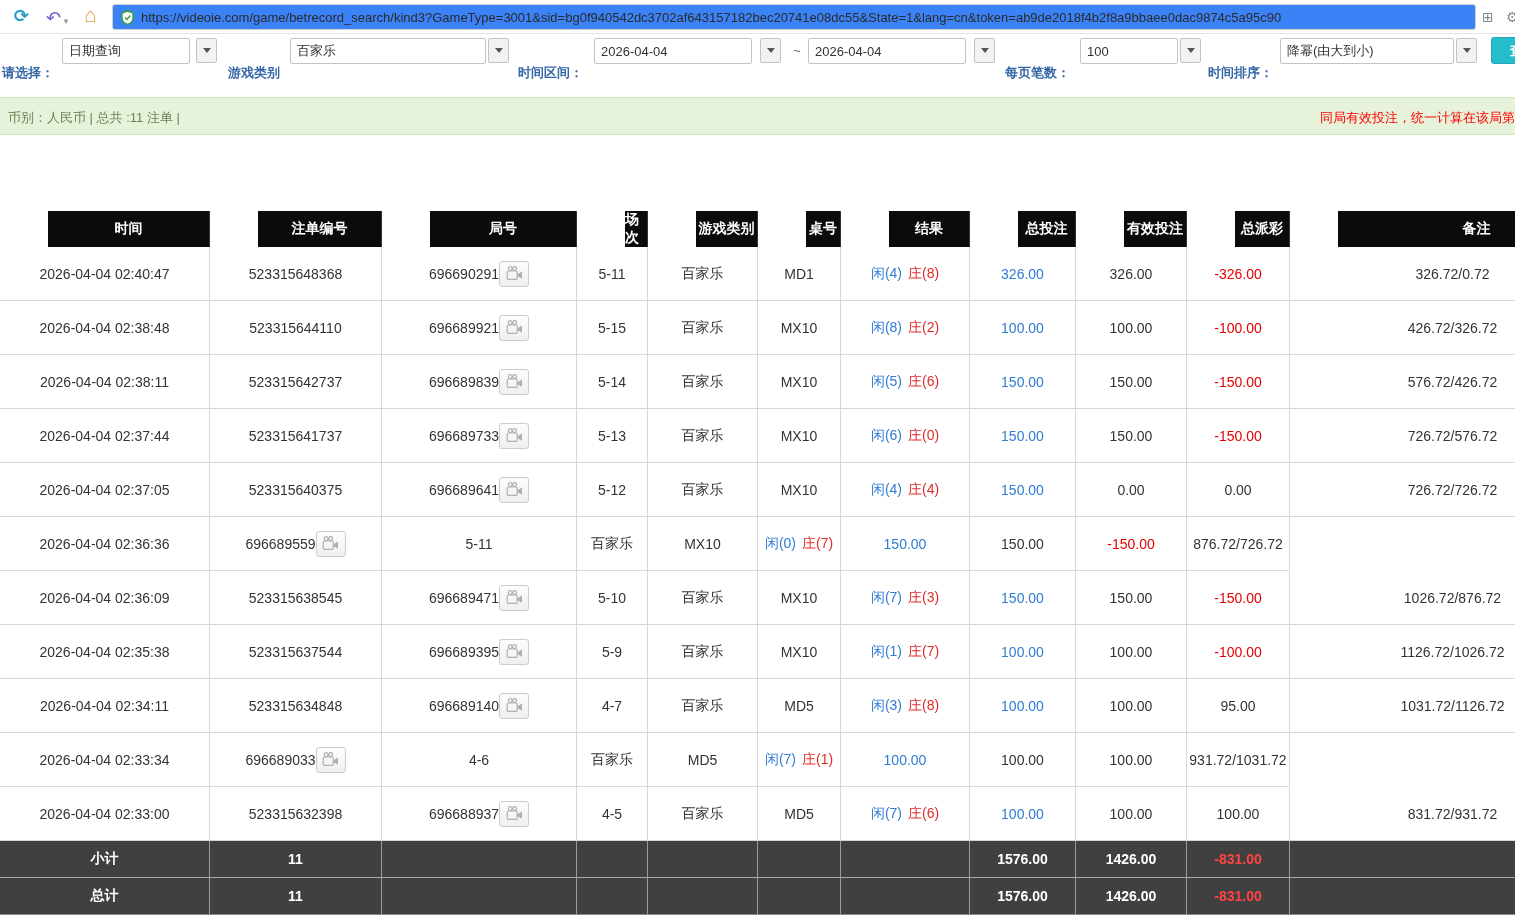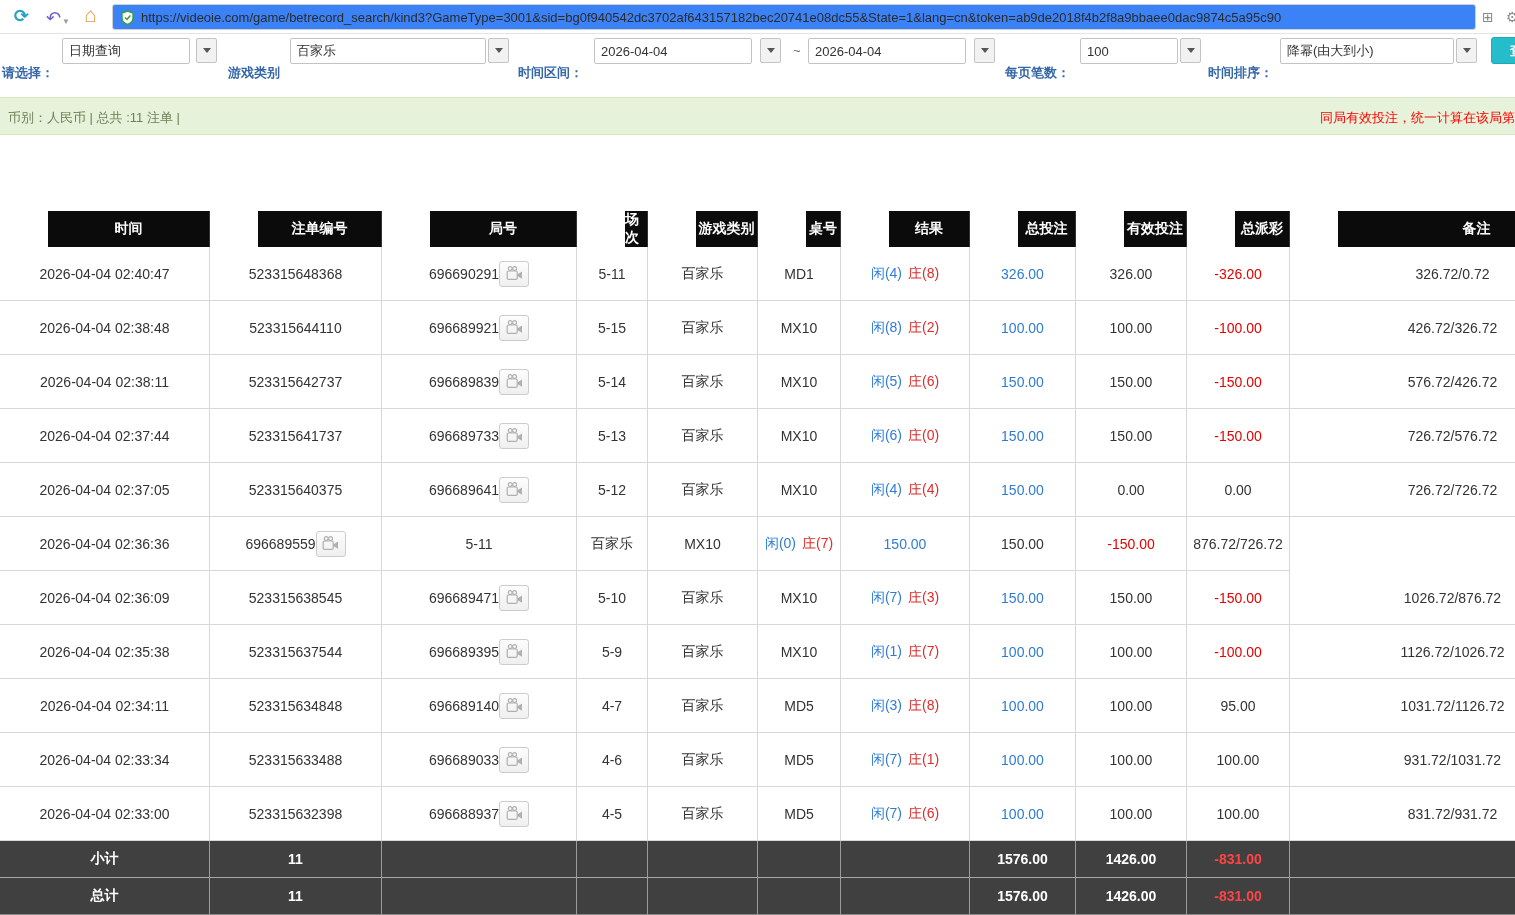--- a/index.html
+++ b/index.html
@@ -388,21 +388,20 @@
       <span class="red-p f-banker">庄(8)</span>
     </div>
     <div class="td blue f-totalbet">100.00</div>
     <div class="td f-validbet">100.00</div>
     <div class="td f-payout">95.00</div>
     <div class="td f-note">1031.72/1126.72</div>
   </div>
 
   <div class="tr">
     <div class="td f-time">2026-04-04 02:33:34</div>
-    <div class="td f-bet">523315633488</div>
     <div class="td round-cell">
       <span class="f-round">696689033</span>
       <span class="video-btn">
         <svg width="17" height="15" viewBox="0 0 17 15">
           <circle cx="4.2" cy="2.6" r="1.9" fill="none" stroke="#b0b0b0" stroke-width="1.2"></circle>
           <circle cx="8.6" cy="2.6" r="1.9" fill="none" stroke="#b0b0b0" stroke-width="1.2"></circle>
           <rect x="1.2" y="5" width="10" height="8.4" rx="1.2" fill="none" stroke="#b0b0b0" stroke-width="1.2"></rect>
           <path d="M11.6 8.2 L16 5.6 V12.8 L11.6 10.2 Z" fill="#b0b0b0"></path>
         </svg>
       </span>

